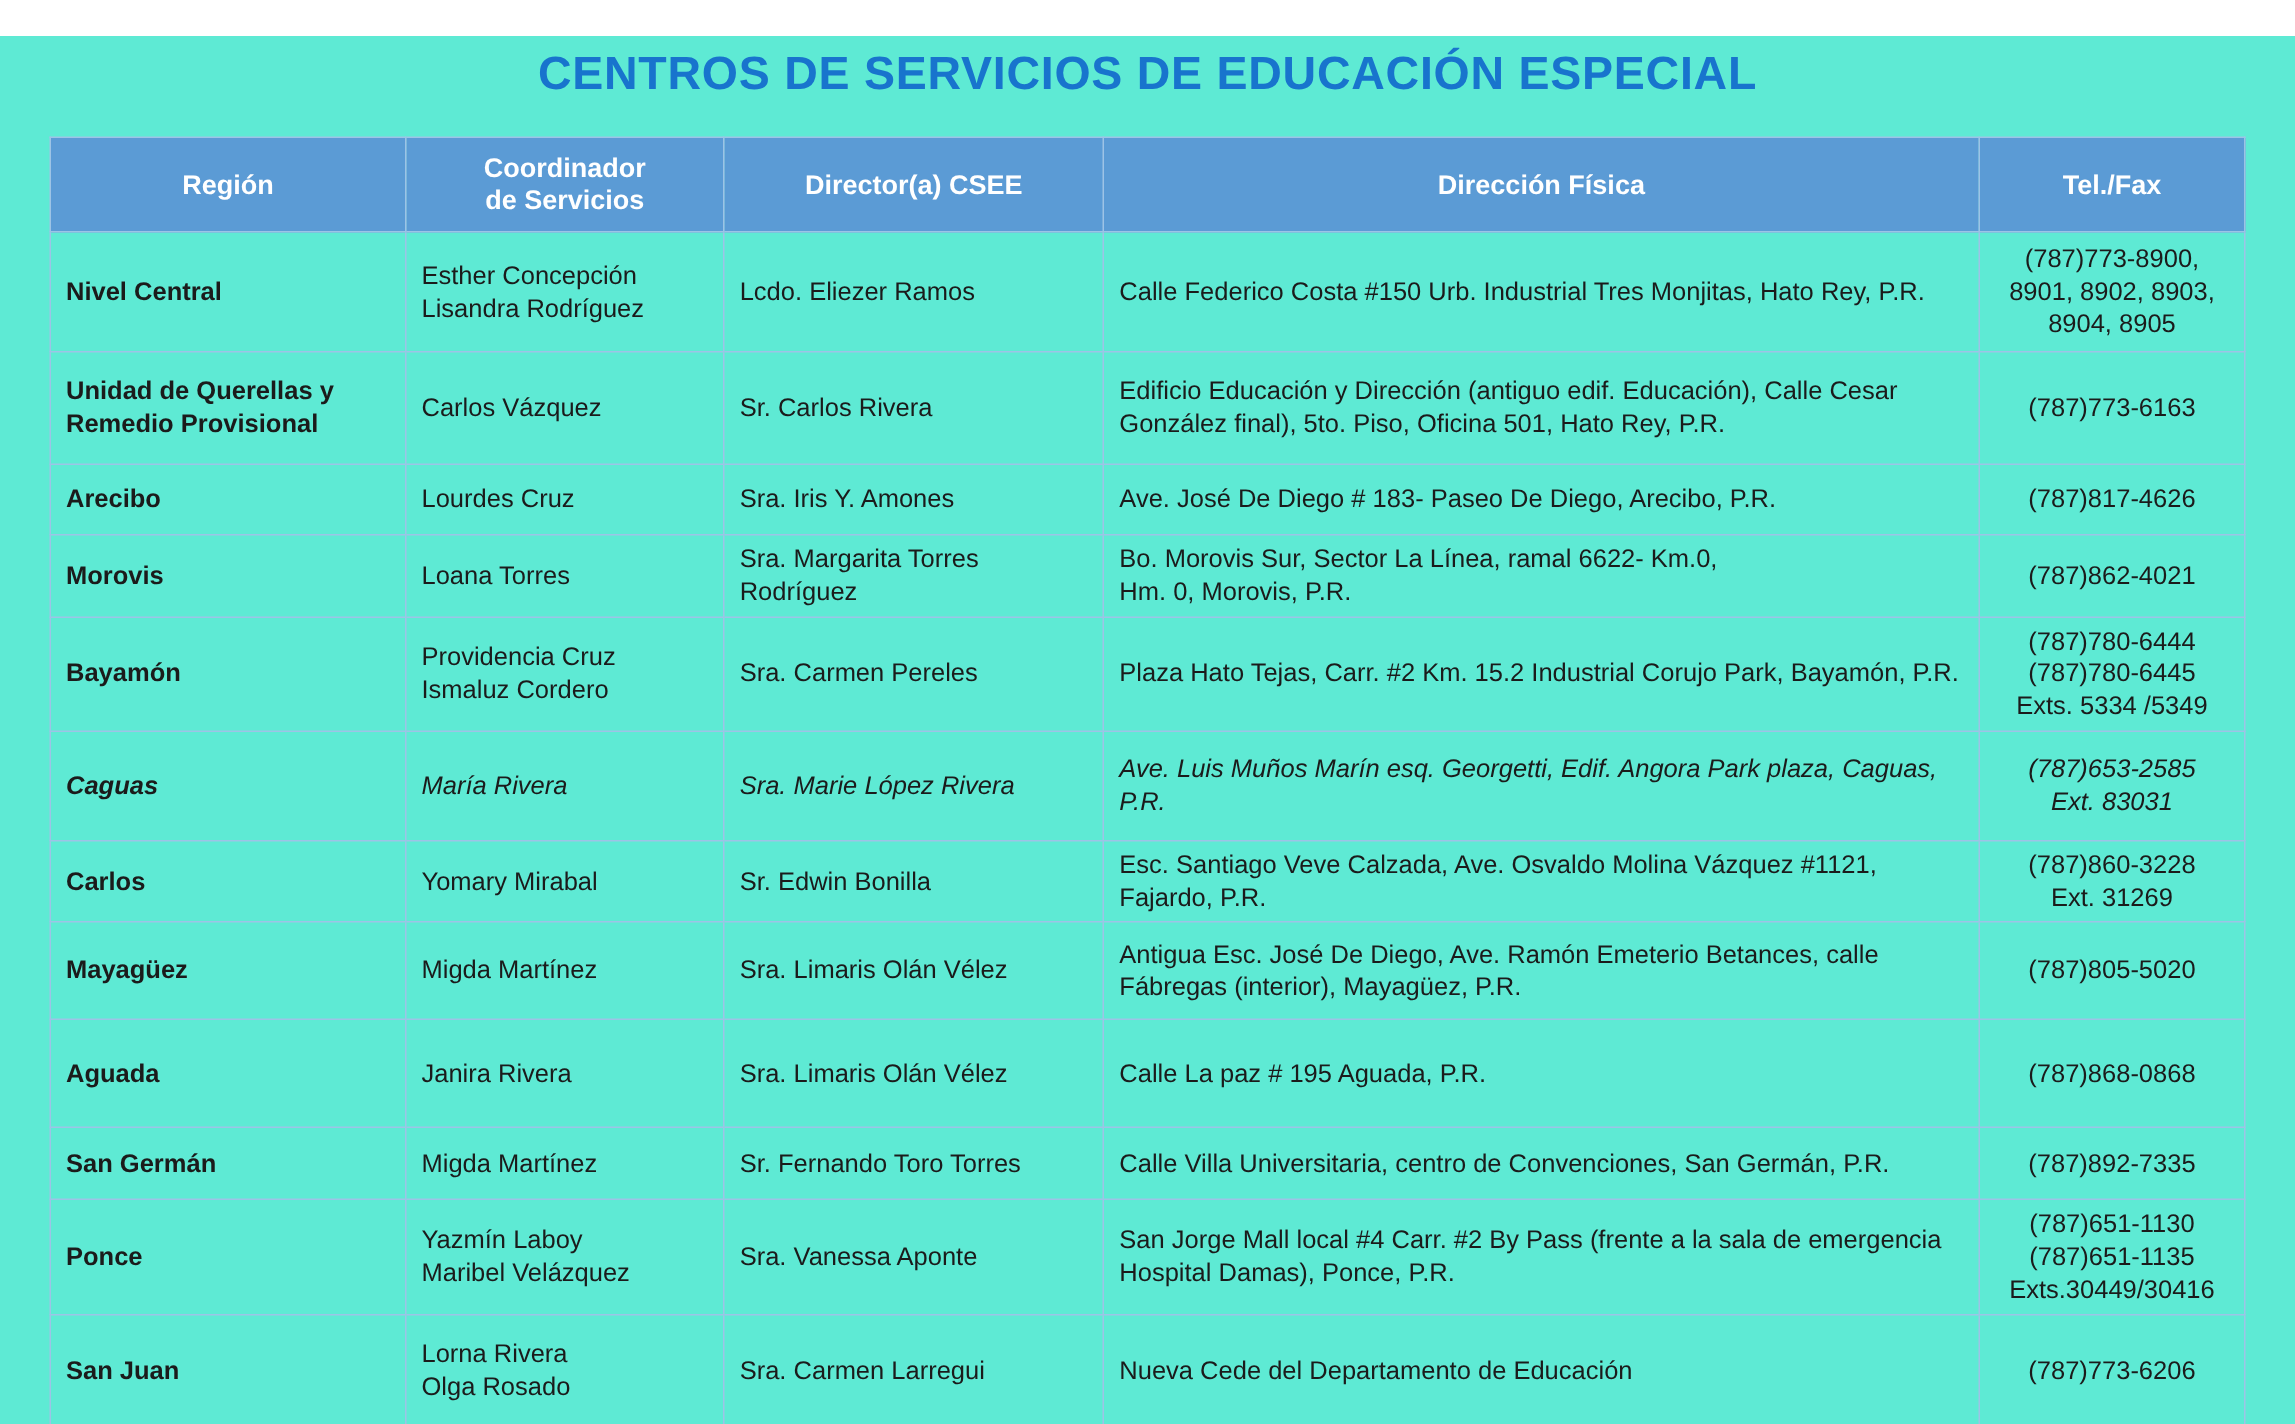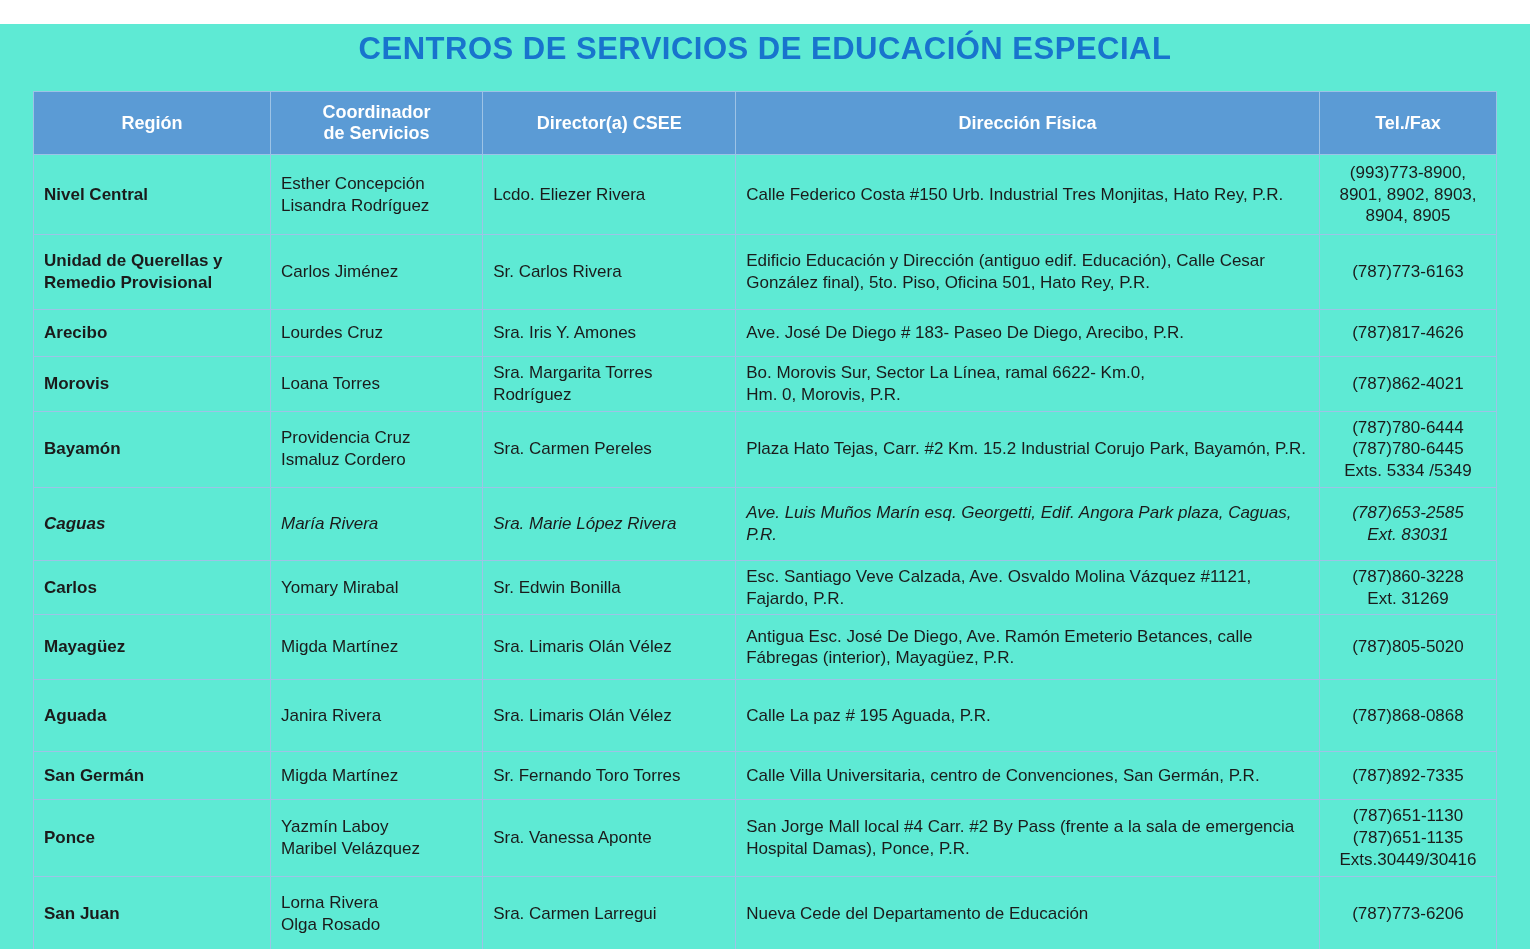--- a/index.html
+++ b/index.html
@@ -96,29 +96,29 @@
         <th>Director(a) CSEE</th>
         <th>Dirección Física</th>
         <th>Tel./Fax</th>
       </tr>
     </thead>
     <tbody id="table-body">
         <tr>
           <td class="cell-region">Nivel Central</td>
           <td class="cell-coordinator">Esther Concepción
 Lisandra Rodríguez</td>
-          <td class="cell-director">Lcdo. Eliezer Rivera</td>
+          <td class="cell-director">Lcdo. Eliezer Ramos</td>
           <td class="cell-address">Calle Federico Costa #150 Urb. Industrial Tres Monjitas, Hato Rey, P.R.</td>
-          <td class="cell-tel">(993)773-8900,
+          <td class="cell-tel">(787)773-8900,
 8901, 8902, 8903,
 8904, 8905</td>
         </tr>
         <tr>
           <td class="cell-region">Unidad de Querellas y Remedio Provisional</td>
-          <td class="cell-coordinator">Carlos Jiménez</td>
+          <td class="cell-coordinator">Carlos Vázquez</td>
           <td class="cell-director">Sr. Carlos Rivera</td>
           <td class="cell-address">Edificio Educación y Dirección (antiguo edif. Educación), Calle Cesar González final), 5to. Piso, Oficina 501, Hato Rey, P.R.</td>
           <td class="cell-tel">(787)773-6163</td>
         </tr>
         <tr>
           <td class="cell-region">Arecibo</td>
           <td class="cell-coordinator">Lourdes Cruz</td>
           <td class="cell-director">Sra. Iris Y. Amones</td>
           <td class="cell-address">Ave. José De Diego # 183- Paseo De Diego, Arecibo, P.R.</td>
           <td class="cell-tel">(787)817-4626</td>

